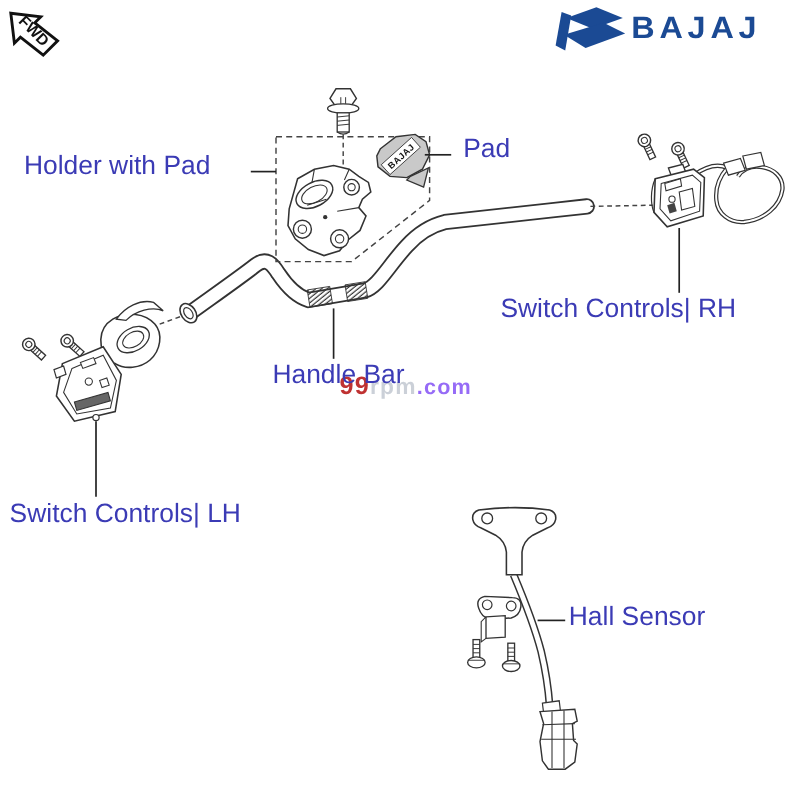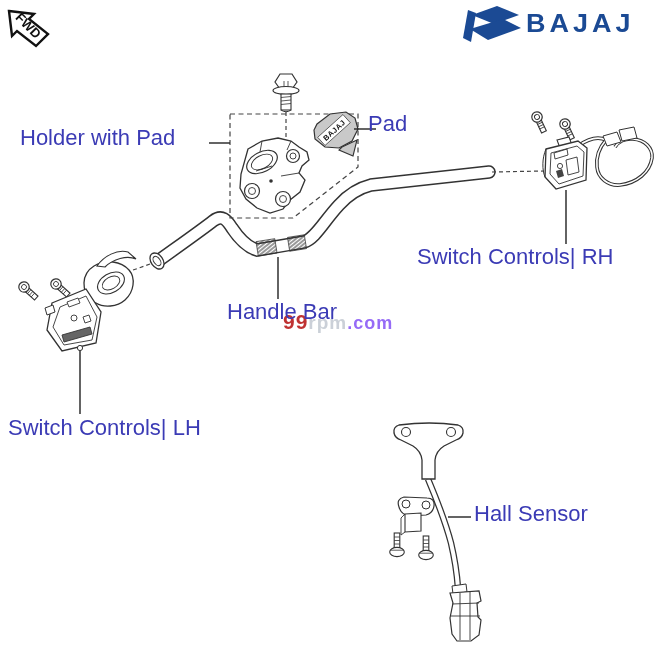--- a/index.html
+++ b/index.html
@@ -6,21 +6,21 @@
   body{width:661px;height:661px;font-family:"Liberation Sans",sans-serif;}
   .stage{position:relative;width:661px;height:661px;background:#ffffff;overflow:hidden;}
   .stage svg{position:absolute;left:0;top:0;z-index:1;}
   .watermark{position:absolute;left:283px;top:310px;z-index:2;white-space:nowrap;opacity:.9;
              font-weight:bold;letter-spacing:1px;}
   .wm-num{font-size:21px;color:#b91c1c;}
   .wm-mid{font-size:19px;color:#c6ccd4;}
   .wm-suffix{font-size:18px;color:#8b5cf6;}
   .part-label{position:absolute;z-index:3;font-size:22px;color:#3b3bb5;white-space:nowrap;line-height:1.1;}
   .lbl-holder{left:20px;top:126px;}
-  .lbl-pad{left:368px;top:112px;text-align:center;}
+  .lbl-pad{left:386px;top:112px;text-align:center;}
   .lbl-switch-rh{left:417px;top:245px;}
   .lbl-handle-bar{left:227px;top:300px;}
   .lbl-switch-lh{left:8px;top:416px;}
   .lbl-hall-sensor{left:474px;top:502px;}
   .brand-word{position:absolute;z-index:3;left:526px;top:9px;font-size:27px;font-weight:bold;
               letter-spacing:4px;color:#1b4a94;transform:scaleY(.95);transform-origin:top left;}
 </style>
 </head>
 <body>
 

